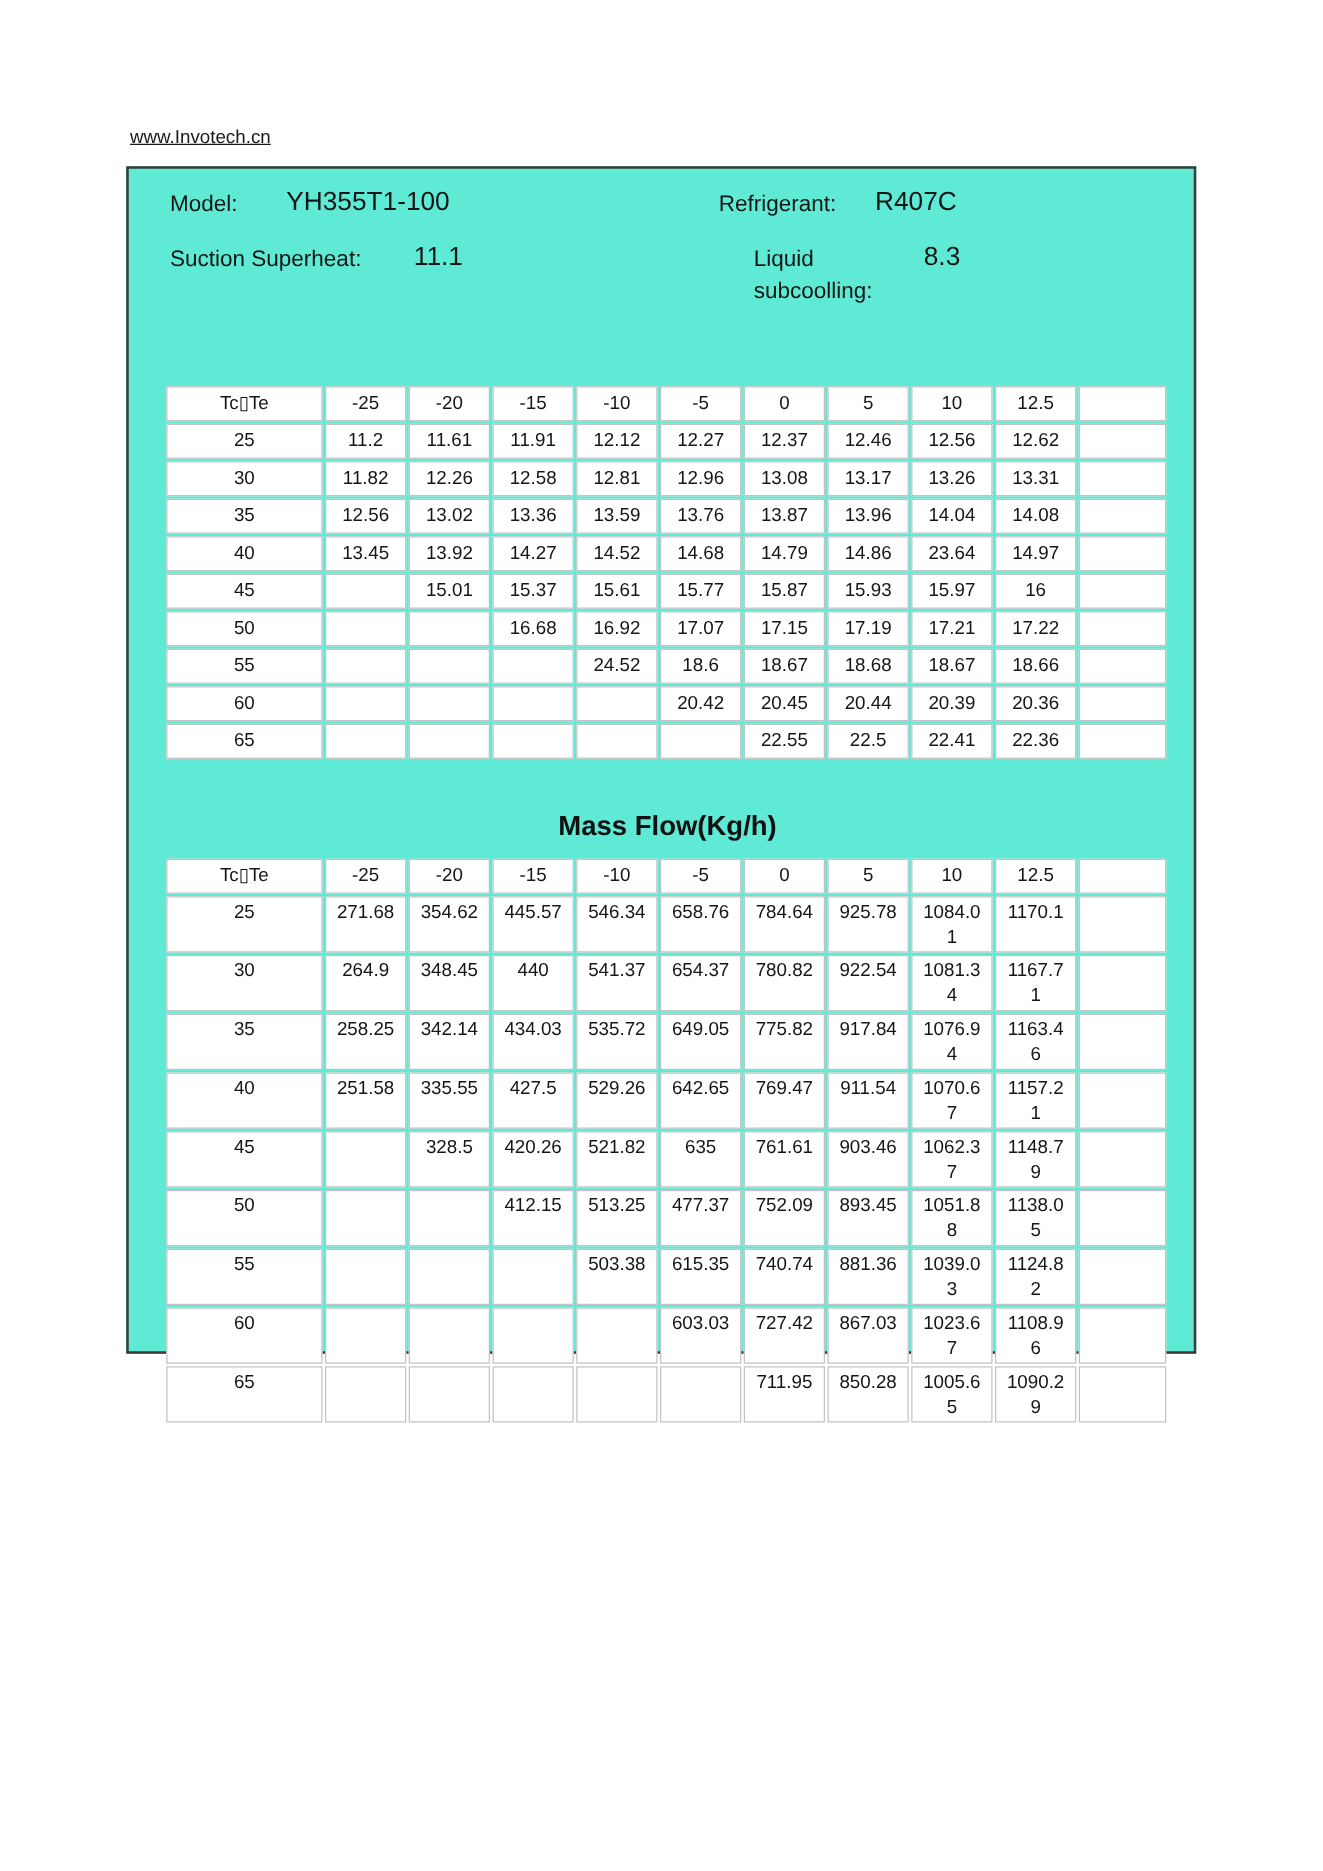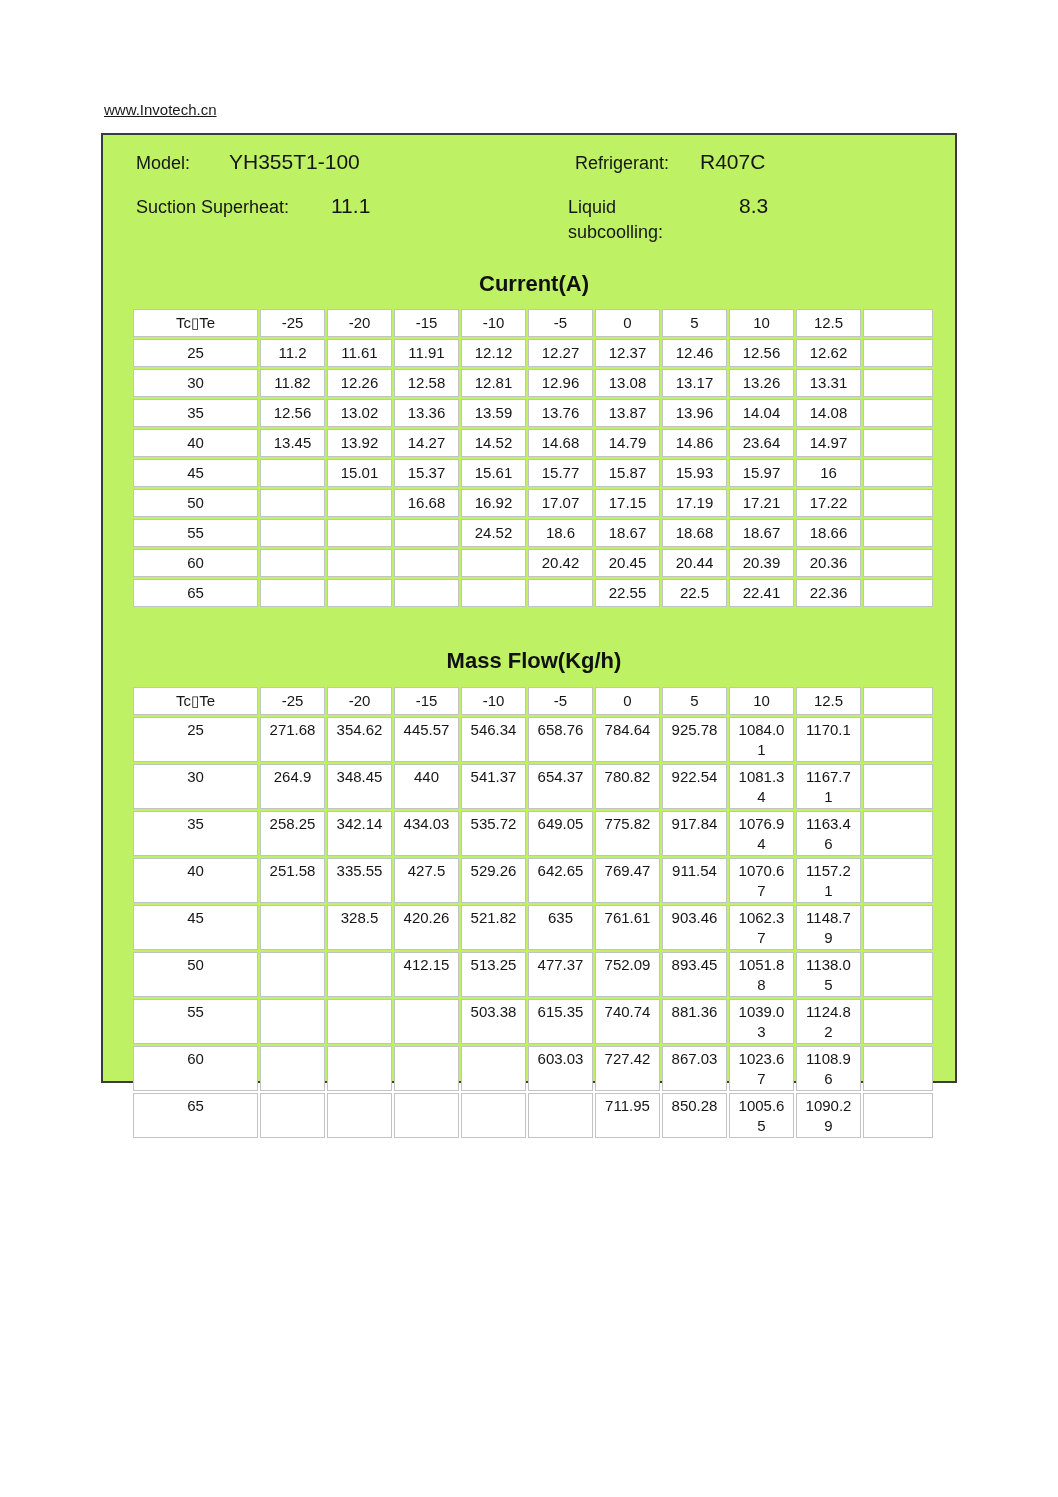--- a/index.html
+++ b/index.html
@@ -12,31 +12,31 @@
   }
   .site {
     position:absolute; left:104px; top:101px;
     font-size:15px; color:#1a1a1a;text-decoration:underline;
   }
   .frame {
     position:absolute; left:101px; top:133px;
     width:856px; height:950px;
     border:2px solid #3b3b3b;
     box-sizing:border-box;
-    background:#bef264;
+    background:#5eead4;
   }
   .lbl { position:absolute; font-size:18px; line-height:25px; }
   .val { position:absolute; font-size:21px; line-height:25px; }
   #model-label       { left:33px;  top:16px; }
   #model-value       { left:126px; top:14px; }
   #refrigerant-label { left:472px; top:16px; }
   #refrigerant-value { left:597px; top:14px; }
   #superheat-label   { left:33px;  top:60px; }
   #superheat-value   { left:228px; top:58px; }
-  #subcooling-label  { left:465px; top:60px; width:120px; }
+  #subcooling-label  { left:500px; top:60px; width:120px; }
   #subcooling-value  { left:636px; top:58px; }
   .tbl-title {
     position:absolute; left:29px; width:804px;
     margin:0; text-align:center;
     font-size:22px; font-weight:bold; color:#111;
   }
   #current-title { top:136px; }
   #massflow-title { top:513px;text-align:center; }
   .tbl-wrap { position:absolute; left:28px; }
   #current-wrap { top:172px; }
@@ -79,21 +79,20 @@
 
   <span class="lbl" id="refrigerant-label">Refrigerant:</span>
   <span class="val" id="refrigerant-value">R407C</span>
 
   <span class="lbl" id="superheat-label">Suction Superheat:</span>
   <span class="val" id="superheat-value">11.1</span>
 
   <span class="lbl" id="subcooling-label">Liquid subcoolling:</span>
   <span class="val" id="subcooling-value">8.3</span>
 
-  <h2 class="tbl-title" id="current-title">Current(A)</h2>
   <div class="tbl-wrap" id="current-wrap">
     <table class="grid t-current">
         <colgroup>
           <col class="c-label">
           <col class="c-data">
           <col class="c-data">
           <col class="c-data">
           <col class="c-data">
           <col class="c-data">
           <col class="c-data">

